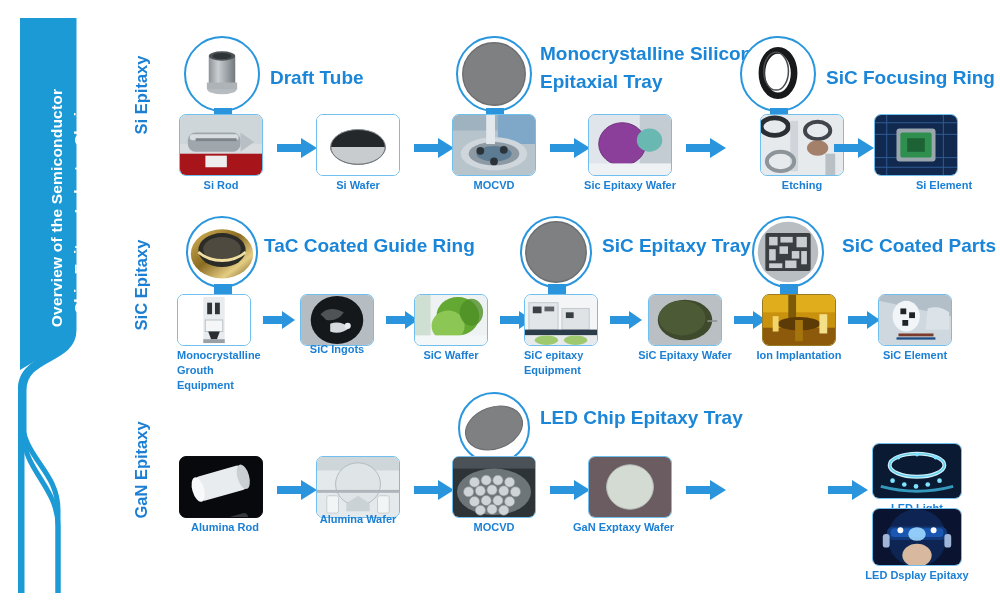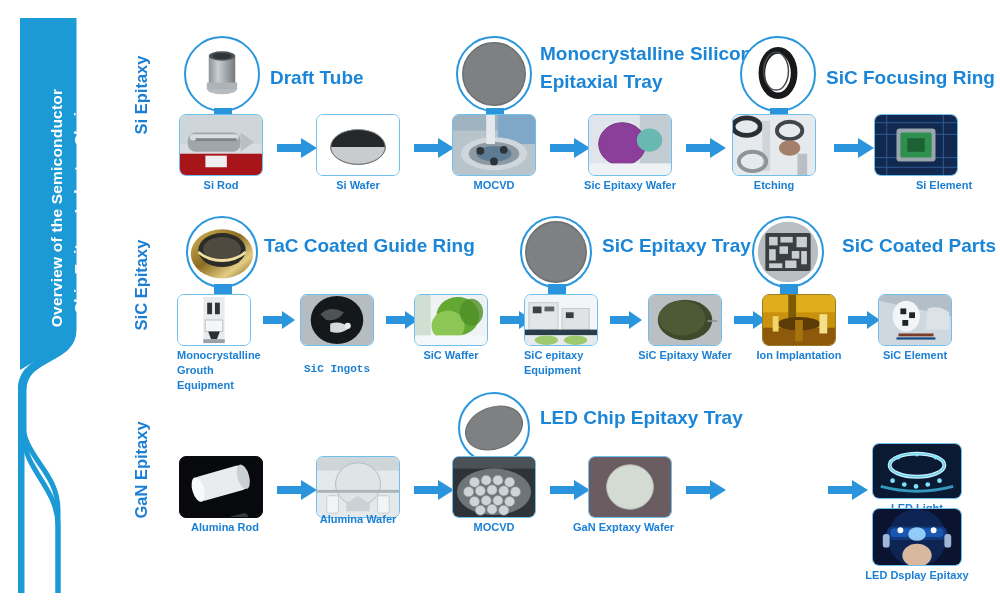--- a/index.html
+++ b/index.html
@@ -225,21 +225,21 @@
         <rect x="0" y="50" width="84" height="12" fill="#eef2f5"></rect>
       </svg>
     </div>
     <div class="cap" style="top:64px;">Sic Epitaxy Wafer</div>
   </div>
 
   <svg class="arrow" style="left:686px;top:136px;" width="42" height="24" viewBox="0 0 42 24">
     <path d="M0,8 H24 V2 L40,12 L24,22 V16 H0 Z" fill="#2a95dd"></path>
   </svg>
 
-  <div class="node" style="left:732px;top:114px;width:84px;height:82px;">
+  <div class="node" style="left:760px;top:114px;width:84px;height:82px;">
     <div class="thumb" style="width:84px;height:62px;">
       <svg class="art" viewBox="0 0 84 62" preserveAspectRatio="none">
         <rect width="84" height="62" fill="#e6eaed"></rect>
         <ellipse cx="14" cy="12" rx="14" ry="9" fill="none" stroke="#2a2f33" stroke-width="5"></ellipse>
         <ellipse cx="58" cy="16" rx="13" ry="9" fill="none" stroke="#40464b" stroke-width="4"></ellipse>
         <ellipse cx="58" cy="34" rx="11" ry="8" fill="#a4806a"></ellipse>
         <rect x="30" y="6" width="8" height="52" fill="#cfd5da"></rect>
         <rect x="66" y="40" width="10" height="22" fill="#b9c0c5"></rect>
         <ellipse cx="20" cy="48" rx="14" ry="10" fill="none" stroke="#8d949a" stroke-width="4"></ellipse>
       </svg>
@@ -348,21 +348,21 @@
   <div class="node" style="left:300px;top:294px;width:74px;height:86px;">
     <div class="thumb" style="width:74px;height:52px;">
       <svg class="art" viewBox="0 0 74 52" preserveAspectRatio="none">
         <rect width="74" height="52" fill="#b5bcc2"></rect>
         <ellipse cx="37" cy="26" rx="27" ry="25" fill="#15181a"></ellipse>
         <path d="M20,20 Q30,10 44,18 Q38,28 26,26 Z" fill="#4e5356"></path>
         <path d="M30,30 Q40,26 50,34 Q40,42 30,38 Z" fill="#d6dade"></path>
         <circle cx="48" cy="32" r="3.2" fill="#e8ecee"></circle>
       </svg>
     </div>
-    <div class="cap" style="top:68px;font-family:Liberation Mono, monospace;">SiC Ingots</div>
+    <div class="cap" style="top:48px;">SiC Ingots</div>
   </div>
 
   <svg class="arrow" style="left:386px;top:310px;" width="34" height="20" viewBox="0 0 34 20">
     <path d="M0,6 H19 V1 L32,10 L19,19 V14 H0 Z" fill="#2a95dd"></path>
   </svg>
 
   <div class="node" style="left:414px;top:294px;width:74px;height:86px;">
     <div class="thumb" style="width:74px;height:52px;">
       <svg class="art" viewBox="0 0 74 52" preserveAspectRatio="none">
         <rect width="74" height="52" fill="#eef2f3"></rect>

